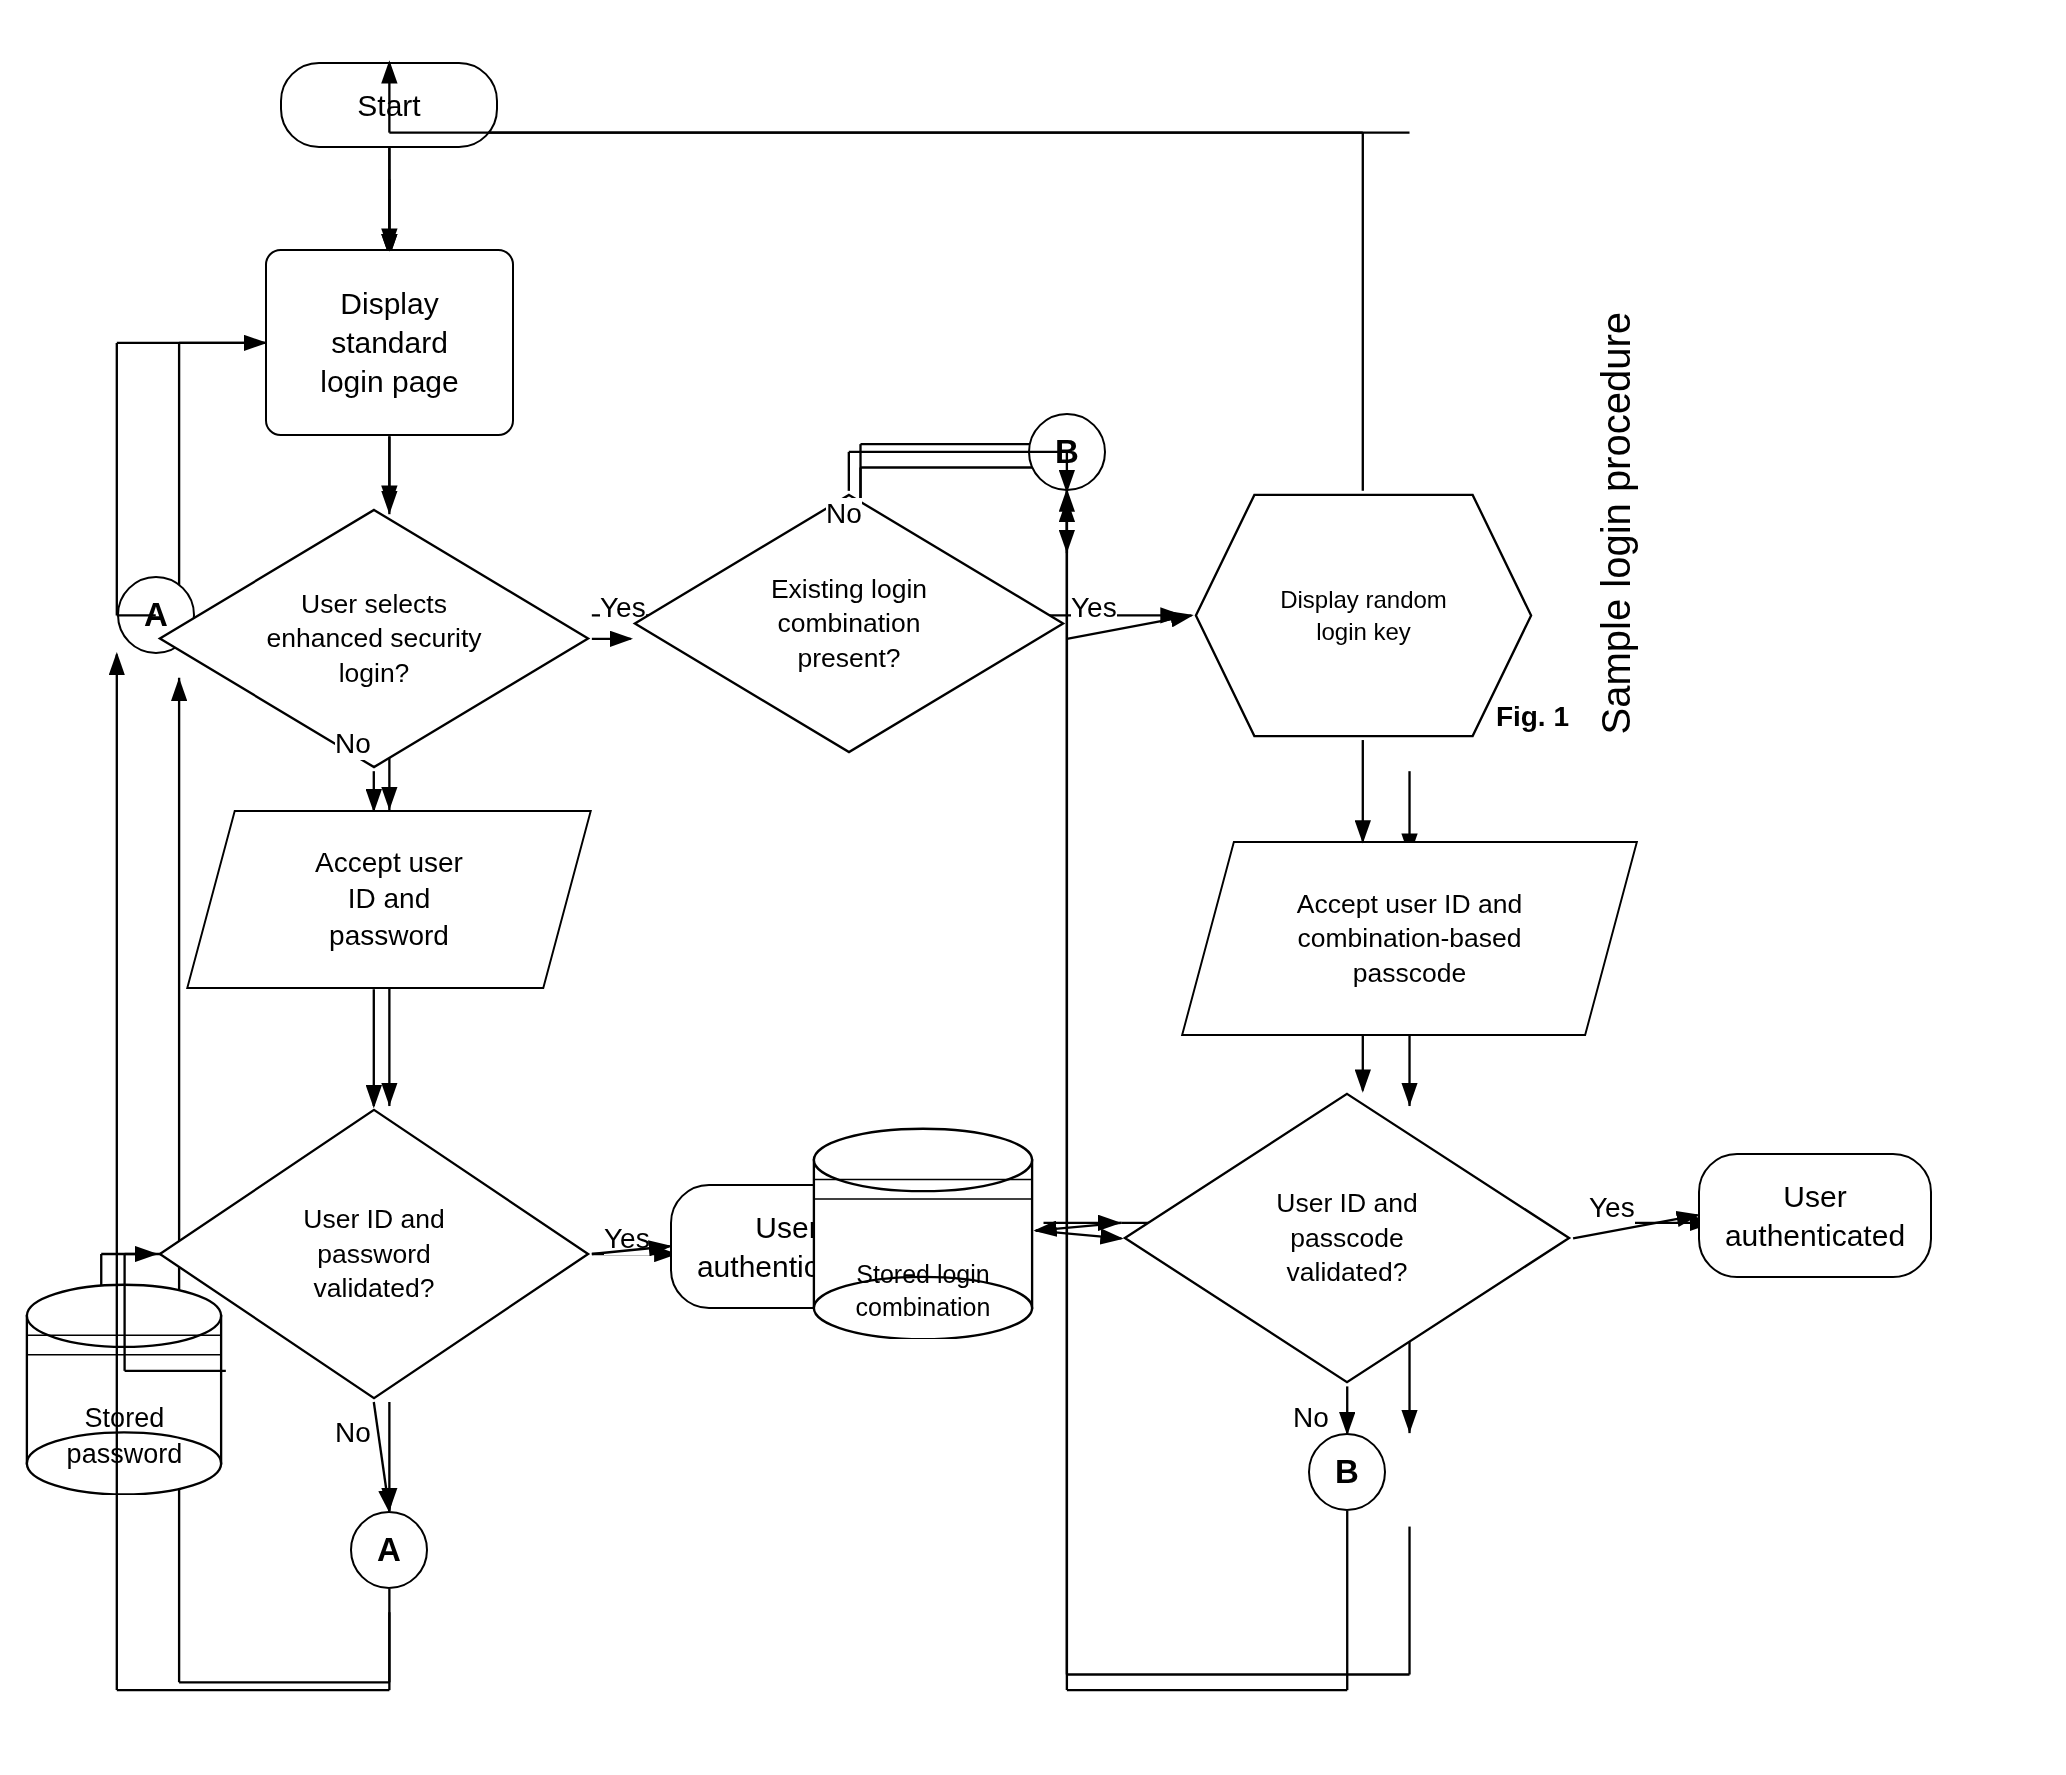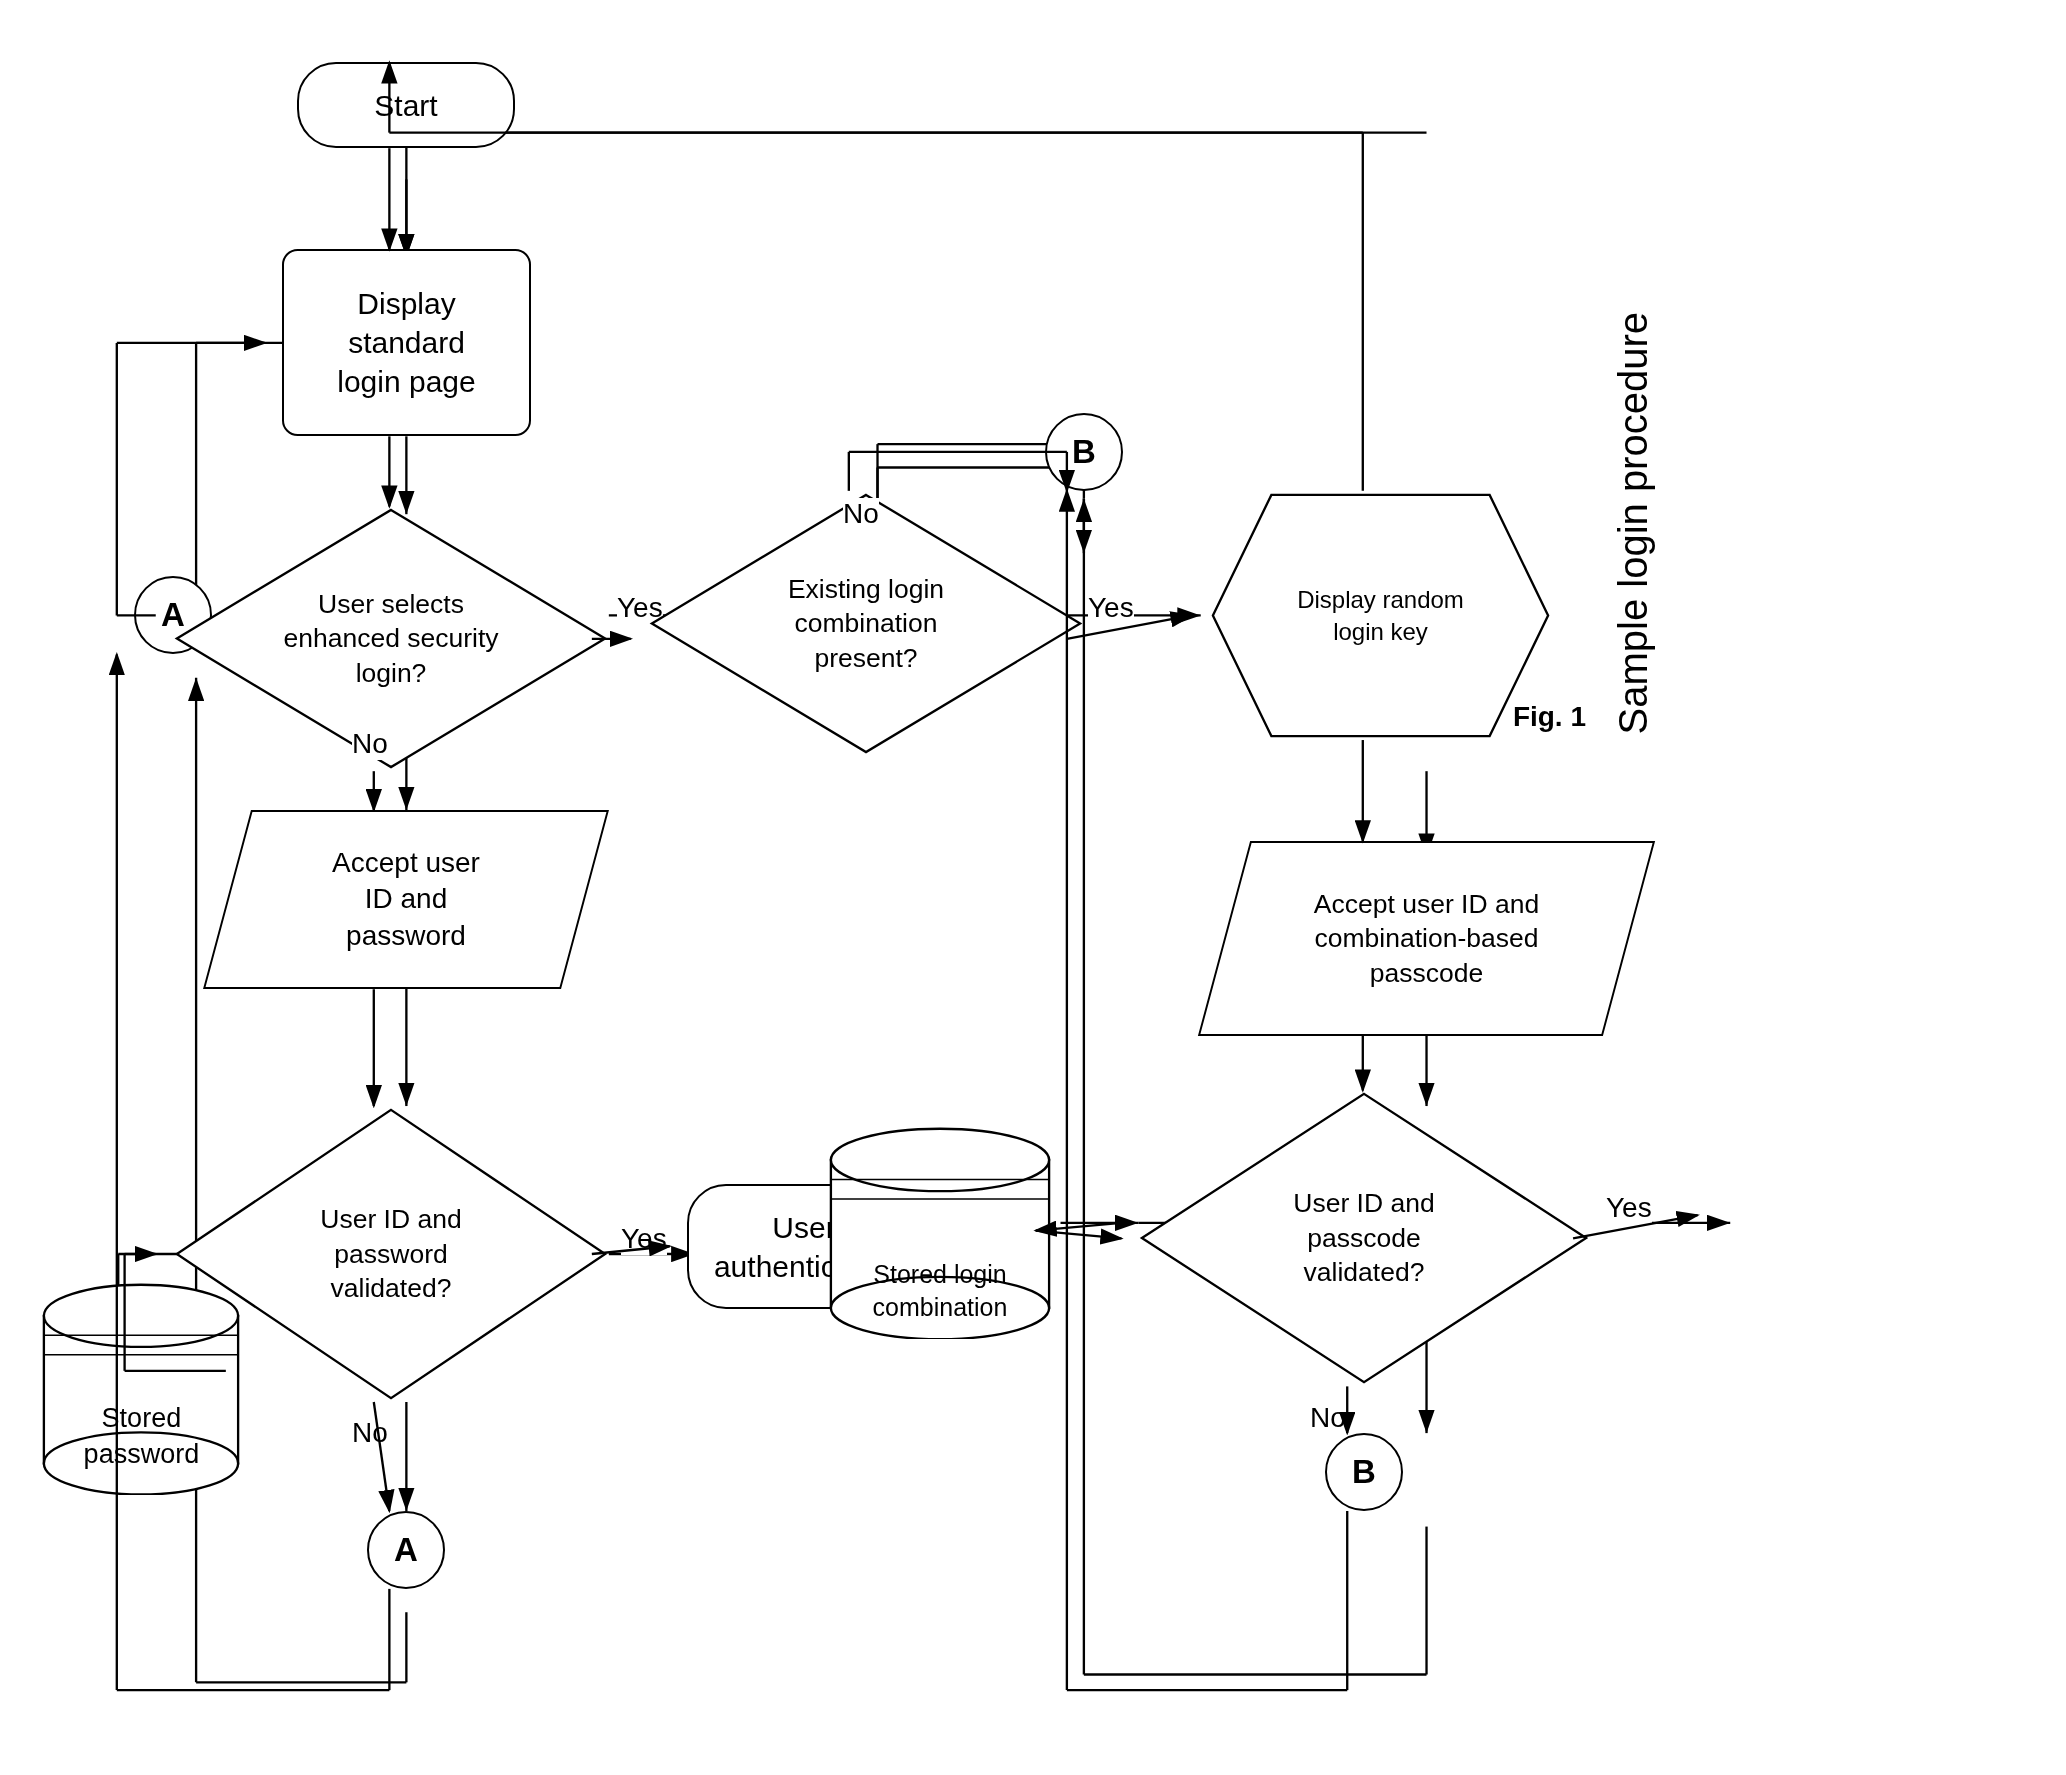--- a/index.html
+++ b/index.html
@@ -10,21 +10,20 @@
       height: 1776px;
       position: relative;
       overflow: hidden;
     }
 
     .diagram-container {
       position: absolute;
       top: 0; left: 0;
       width: 1662px;
       height: 1776px;
-      margin-left: 17px;
     }
 
     
     .shape {
       position: absolute;
       display: flex;
       align-items: center;
       justify-content: center;
       text-align: center;
       font-size: 30px;
@@ -330,20 +329,24 @@
   </div>
 
   <div class="arrow-label" style="left:1589px; top:1192px;">
     <span>Yes</span>
   </div>
 
   <div class="arrow-label" style="left:1293px; top:1402px;">
     <span>No</span>
   </div>
 
+  <div class="shape terminal" style="left:1698px; top:1153px; width:234px; height:125px;">
+    <span style="white-space:pre-line;">User
+authenticated</span>
+  </div>
 
   <div class="shape connector" style="left:1308px; top:1433px; width:78px; height:78px;">
     <span>B</span>
   </div>
 
   <div style="position:absolute; right:23.4px; top:312px; font-size:40px; writing-mode:vertical-rl; transform:rotate(180deg); white-space:nowrap;">
     <span>Sample login procedure</span>
   </div>
 
   <div style="position:absolute; right:93px; top:701px; font-size:28px; font-weight:bold; ">

